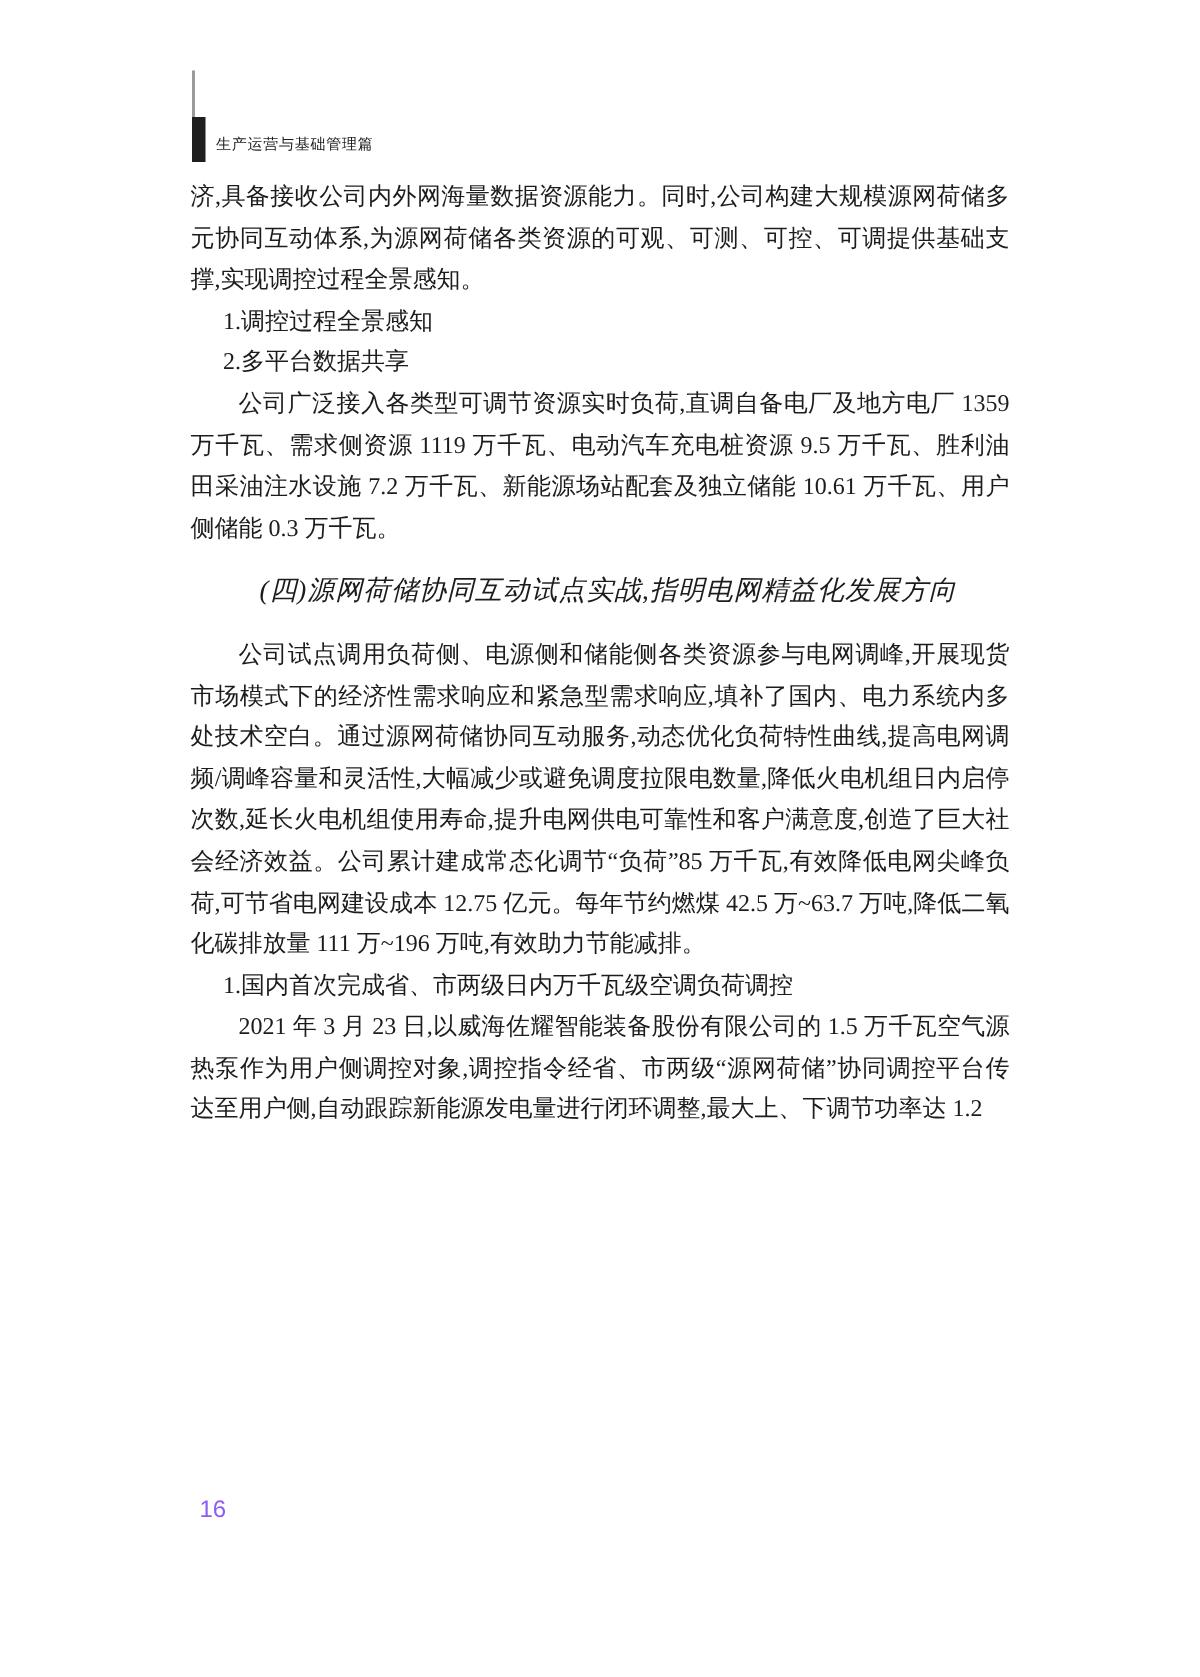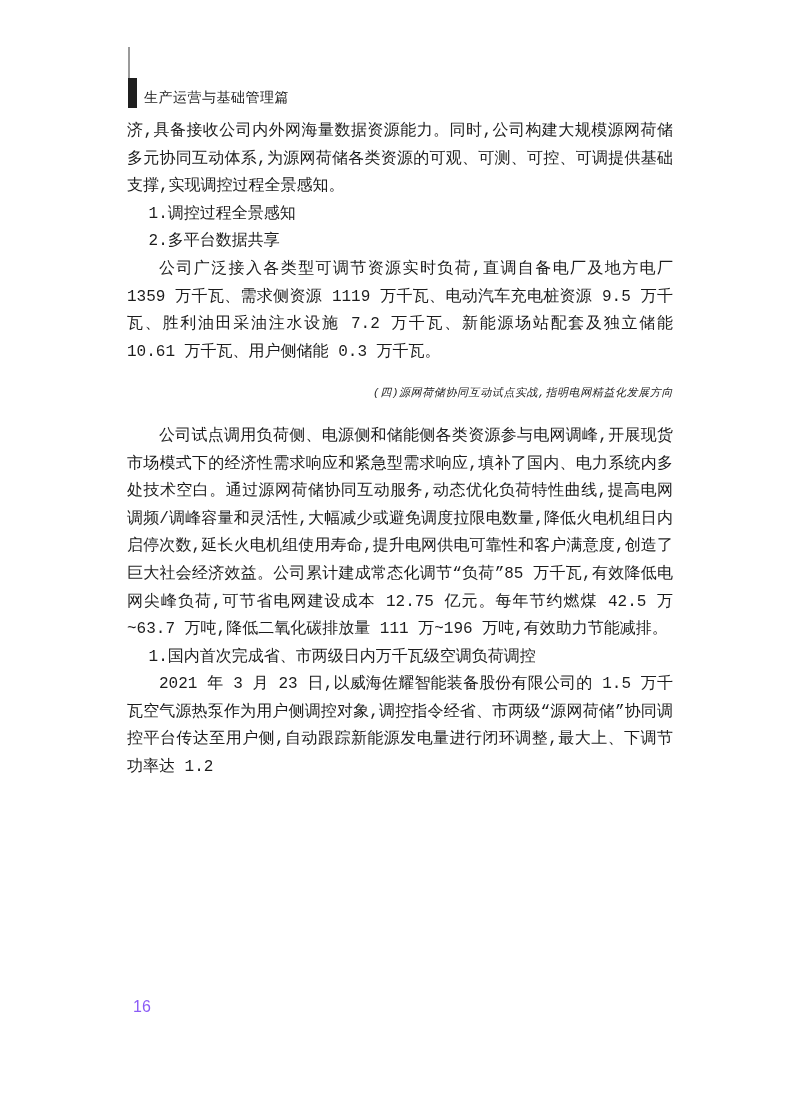--- a/index.html
+++ b/index.html
@@ -21,47 +21,46 @@
   }
   .header-bar {
     position: absolute;
     left: 128px; top: 78px;
     width: 9px; height: 30px;
     background: #1f1f1f;
   }
   .header-title {
     position: absolute;
     left: 144px; top: 89px;
-    font-size: 14px;
+    font-size: 10px;
     letter-spacing: 0.5px;
     color: #1c1c1c;
     white-space: nowrap;
   }
   
   .content {
     position: absolute;
     left: 127px; top: 118px;
     width: 546px;
     font-size: 16px;
     line-height: 27.6px;
     text-align: justify;
     text-justify: inter-ideograph;
-    font-family: Liberation Mono, monospace;
   }
   .content p { margin: 0; }
   .blk-continuation { text-indent: 0; }
   .blk-para { text-indent: 2em; }
   .blk-subheading { text-indent: 1.35em; }
   .blk-kaiti-heading {
     text-indent: 0.6em;
     font-style: italic;
-    font-size: 11px;
+    font-size: 18px;
     letter-spacing: 0.6px;
     margin: 14px 0 15px 0 !important;
-    text-align: right;
+    text-align: center;
   }
   .page-number {
     position: absolute;
     left: 133px; top: 998px;
     font-family: "Liberation Sans", "DejaVu Sans", sans-serif;
     font-size: 16px;
     color: #8b5cf6;
   }
 </style>
 </head>

